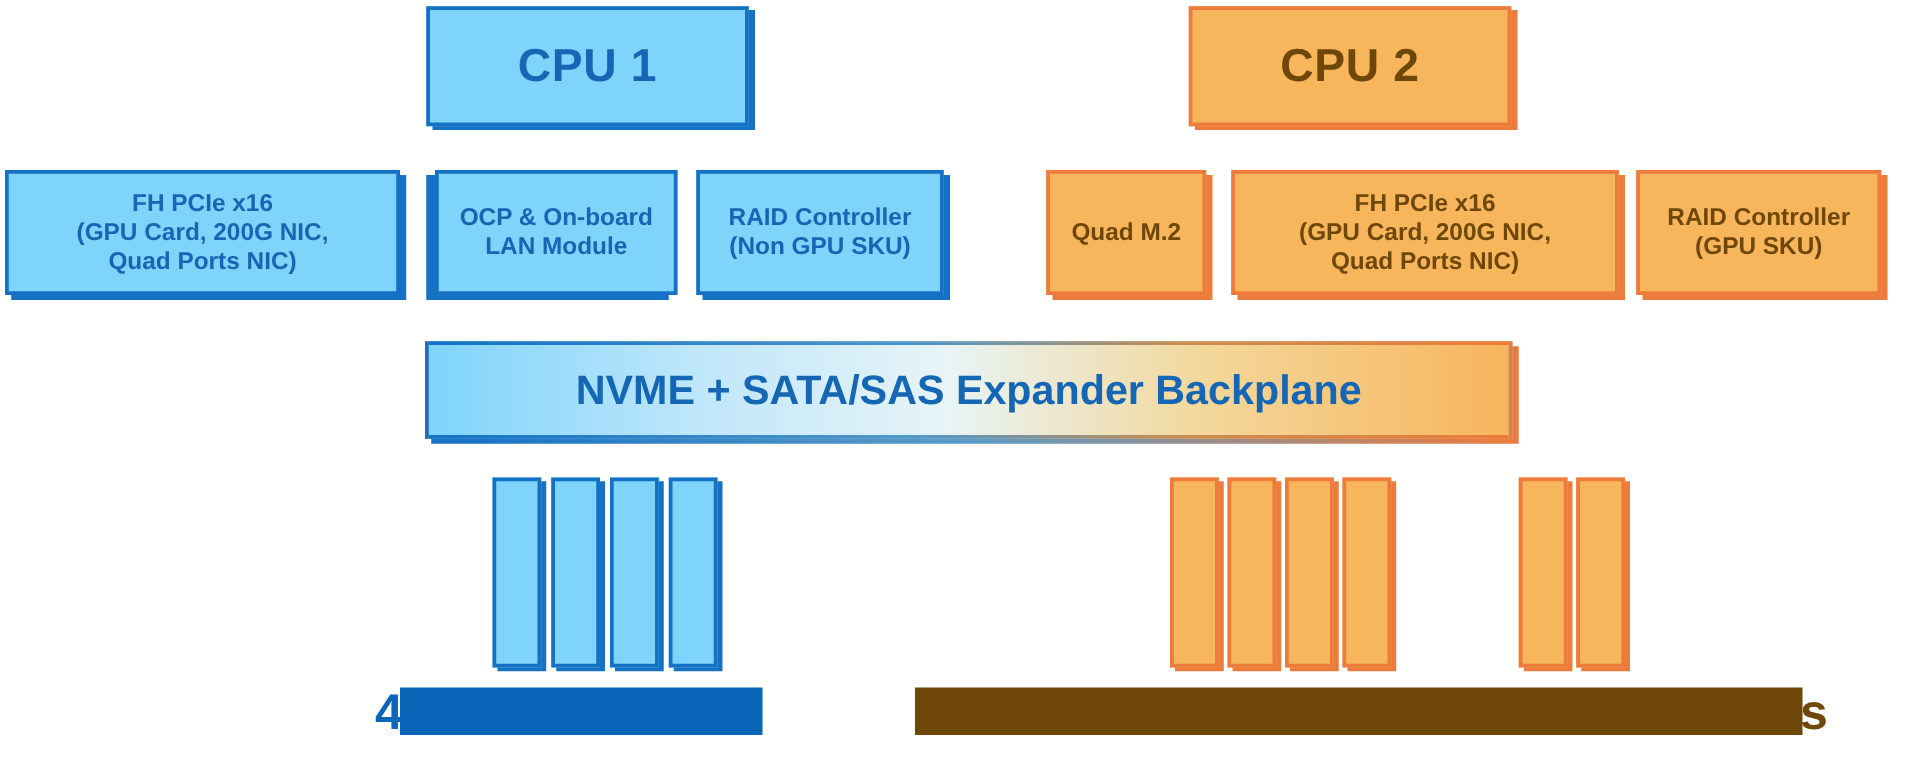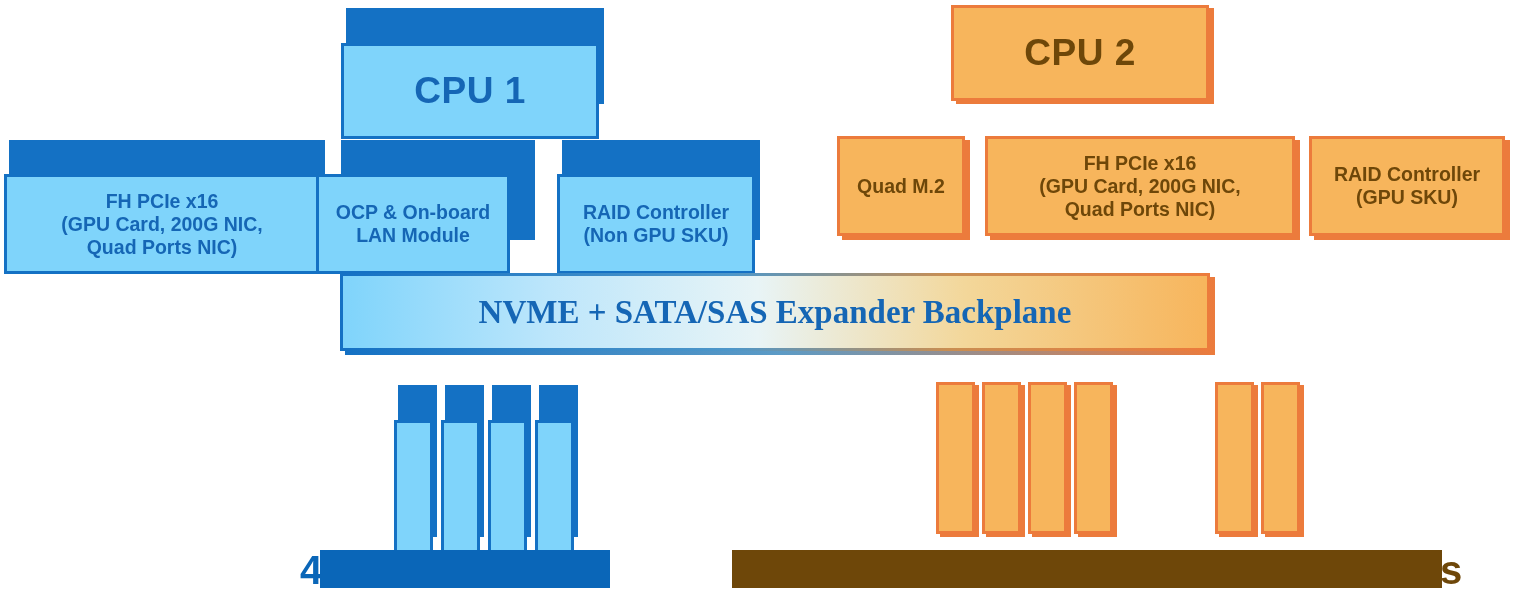--- a/index.html
+++ b/index.html
@@ -36,21 +36,20 @@
   .shadow {
     position: absolute;
     box-sizing: border-box;
   }
 
   
   .blue {
     background: #7FD4FB;
     border: 3px solid #1471C4;
     color: #1566B5;
-    margin-top: 38px;
   }
   .blue-shadow { background: #1471C4; }
 
   
   .orange {
     background: #F5B košt;
   }
   .orange {
     background: #F7B55C;
     border: 3px solid #EC7B3C;
@@ -129,41 +128,41 @@
 
   <div class="shadow orange-shadow" style="left:956px; top:8px; width:258px; height:96px;"></div>
   <div class="box orange cpu-box" style="left:951px; top:5px; width:258px; height:96px;">CPU 2</div>
 
   <div class="shadow blue-shadow" style="left:9px; top:140px; width:316px; height:100px;"></div>
   <div class="box blue feature-box" style="left:4px; top:136px; width:316px; height:100px;">FH PCIe x16
 (GPU Card, 200G NIC,
 Quad Ports NIC)</div>
 
   <div class="shadow blue-shadow" style="left:341px; top:140px; width:194px; height:100px;"></div>
-  <div class="box blue feature-box" style="left:316px; top:136px; width:194px; height:100px;">OCP &amp; On-board
+  <div class="box blue feature-box" style="left:348px; top:136px; width:194px; height:100px;">OCP &amp; On-board
 LAN Module</div>
 
   <div class="shadow blue-shadow" style="left:562px; top:140px; width:198px; height:100px;"></div>
   <div class="box blue feature-box" style="left:557px; top:136px; width:198px; height:100px;">RAID Controller
 (Non GPU SKU)</div>
 
   <div class="shadow orange-shadow" style="left:842px; top:140px; width:128px; height:100px;"></div>
   <div class="box orange feature-box" style="left:837px; top:136px; width:128px; height:100px;">Quad M.2</div>
 
   <div class="shadow orange-shadow" style="left:990px; top:140px; width:310px; height:100px;"></div>
   <div class="box orange feature-box" style="left:985px; top:136px; width:310px; height:100px;">FH PCIe x16
 (GPU Card, 200G NIC,
 Quad Ports NIC)</div>
 
   <div class="shadow orange-shadow" style="left:1314px; top:140px; width:196px; height:100px;"></div>
   <div class="box orange feature-box" style="left:1309px; top:136px; width:196px; height:100px;">RAID Controller
 (GPU SKU)</div>
 
   <div id="backplane-shadow" style="left:345px; top:277px; width:870px; height:78px;"></div>
-  <div id="backplane" style="left:340px; top:273px; width:870px; height:78px;font-family:Liberation Serif, serif;">NVME + SATA/SAS Expander Backplane</div>
+  <div id="backplane" style="left:340px; top:273px; width:870px; height:78px;">NVME + SATA/SAS Expander Backplane</div>
 
   <div class="drive-shadow blue-shadow" style="left:398px; top:385px; width:39px; height:152px;"></div>
   <div class="drive blue" style="left:394px; top:382px; width:39px; height:152px;"></div>
 
   <div class="drive-shadow blue-shadow" style="left:445px; top:385px; width:39px; height:152px;"></div>
   <div class="drive blue" style="left:441px; top:382px; width:39px; height:152px;"></div>
 
   <div class="drive-shadow blue-shadow" style="left:492px; top:385px; width:39px; height:152px;"></div>
   <div class="drive blue" style="left:488px; top:382px; width:39px; height:152px;"></div>
 

